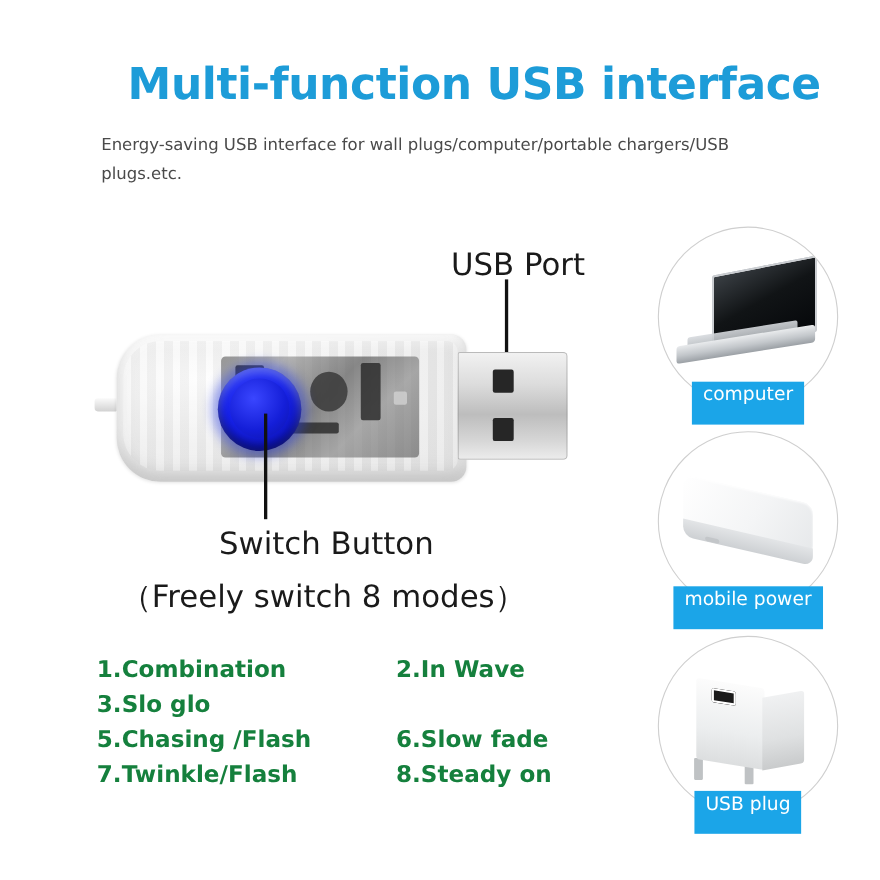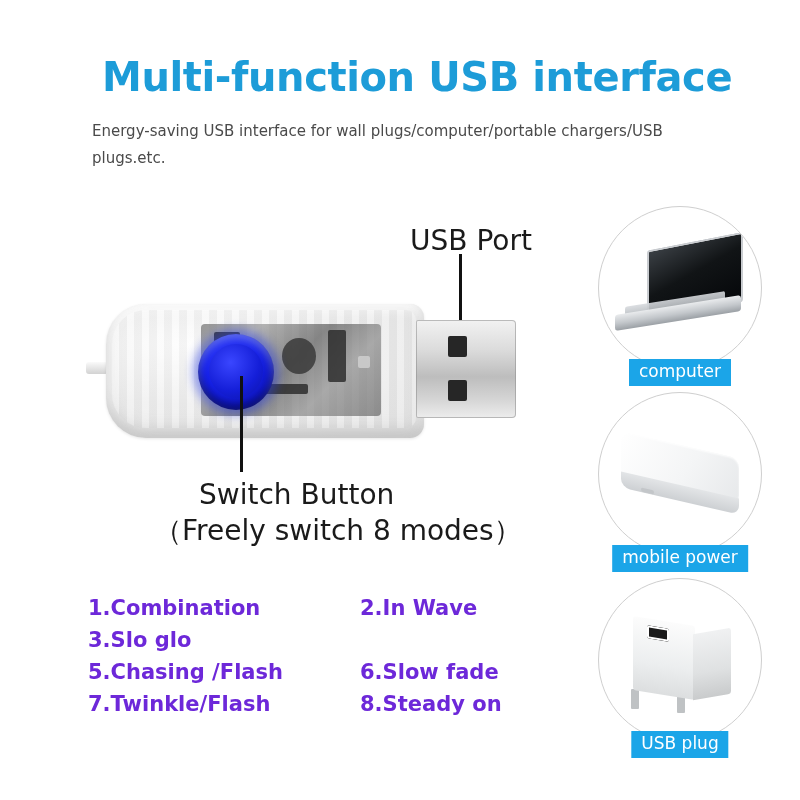--- a/index.html
+++ b/index.html
@@ -16,21 +16,21 @@
   }
   .page {
     position: relative;
     width: 800px;
     height: 800px;
   }
 
   
   .title {
     position: absolute;
-    left: 102px;
+    left: 116px;
     top: 54px;
     font-size: 40px;
     font-weight: bold;
     color: #1d9cd8;
     letter-spacing: -0.4px;
     white-space: nowrap;
   }
   .subtitle {
     position: absolute;
     left: 92px;
@@ -44,21 +44,21 @@
 
   
   .callout-label {
     position: absolute;
     font-size: 28px;
     color: #1a1a1a;
     white-space: nowrap;
   }
   #usb-port-label { left: 410px; top: 224px; }
   #switch-label   { left: 168px; top: 478px; margin-left: 31px; }
-  #switch-sub     { left: 110px; top: 512px; margin-left: 44px; }
+  #switch-sub     { left: 110px; top: 524px; }
 
   .leader-line {
     position: absolute;
     background: #111111;
     width: 3px;
   }
   #usb-port-leader { left: 459px; top: 254px; height: 78px; }
   #switch-leader   { left: 240px; top: 376px; height: 96px; }
 
   
@@ -177,21 +177,21 @@
     width: 440px;
   }
   .mode-row {
     display: flex;
     height: 32px;
     align-items: center;
   }
   .mode-cell {
     font-size: 21px;
     font-weight: bold;
-    color: #6d28d9;
+    color: #15803d;
     white-space: nowrap;
   }
   .mode-cell.left  { width: 272px; }
   .mode-cell.right { width: 168px; }
 
   
   .thumb {
     position: absolute;
     left: 598px;
     width: 164px;
@@ -211,21 +211,21 @@
     overflow: hidden;
   }
   .thumb-badge {
     position: absolute;
     left: 50%;
     transform: translateX(-50%);
     bottom: -16px;
     background: #1ba5e8;
     color: #ffffff;
     font-size: 17px;
-    padding: 3px 10px 4px;
+    padding: 3px 10px 16px;
     white-space: nowrap;
     line-height: 1.15;
   }
 
   
   .laptop-screen {
     position: absolute;
     left: 48px; top: 34px;
     width: 92px; height: 68px;
     background: linear-gradient(160deg,#3a3f44 0%,#111416 45%,#05070a 100%);

